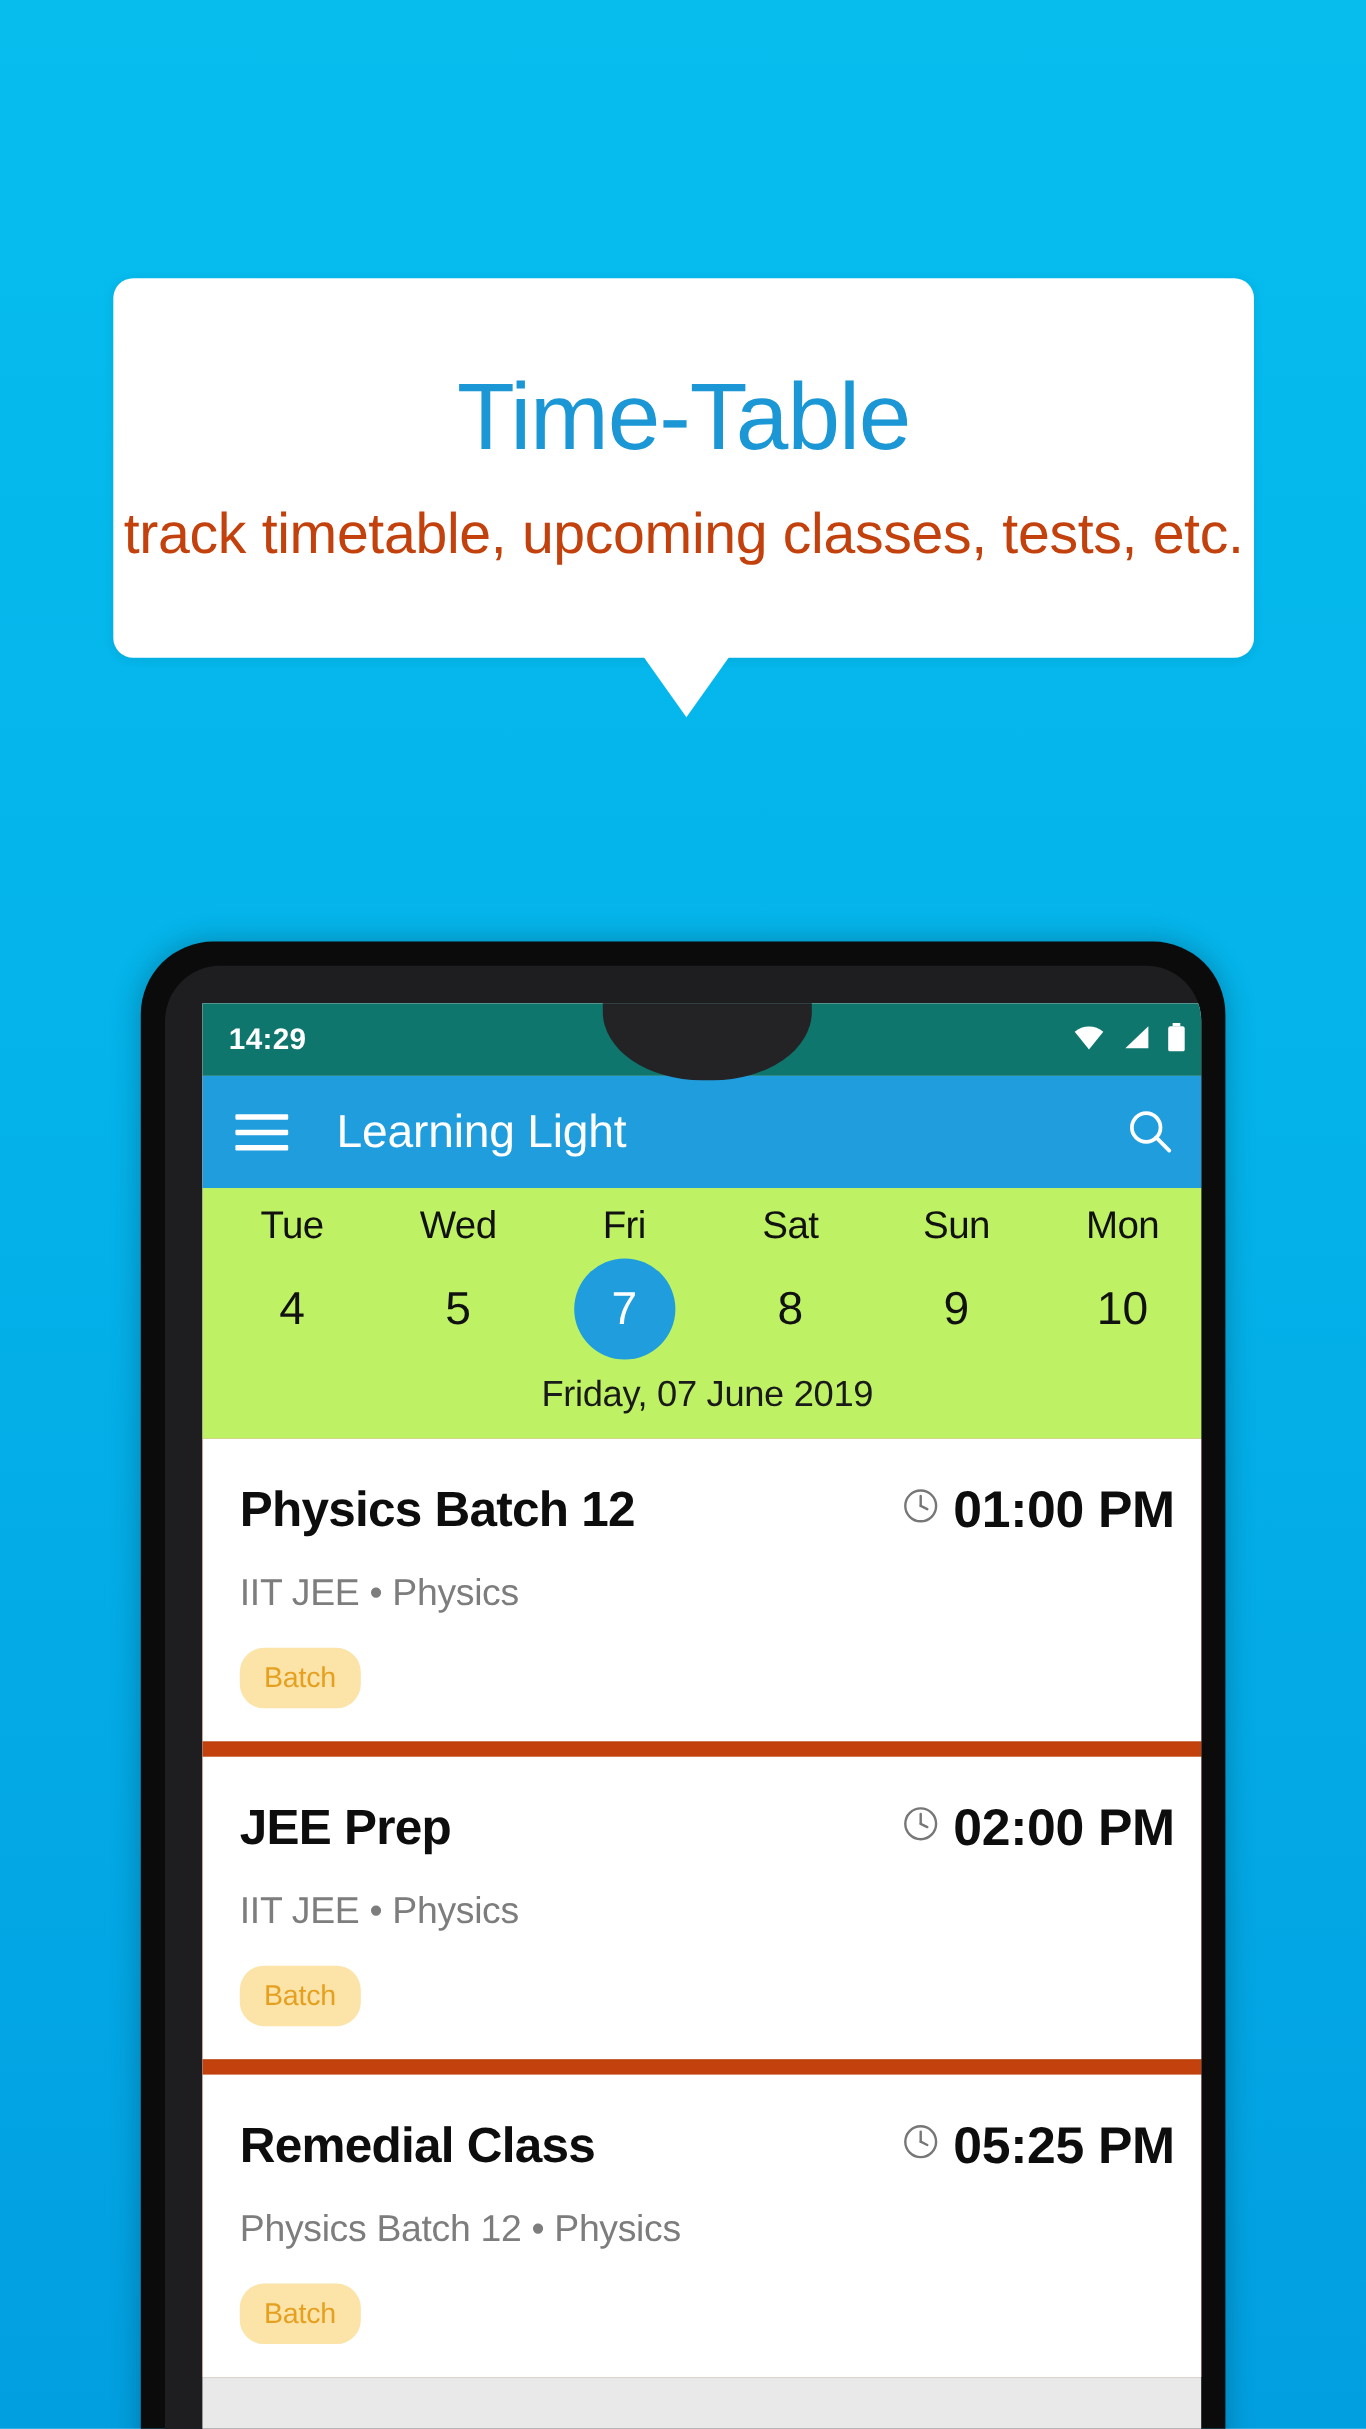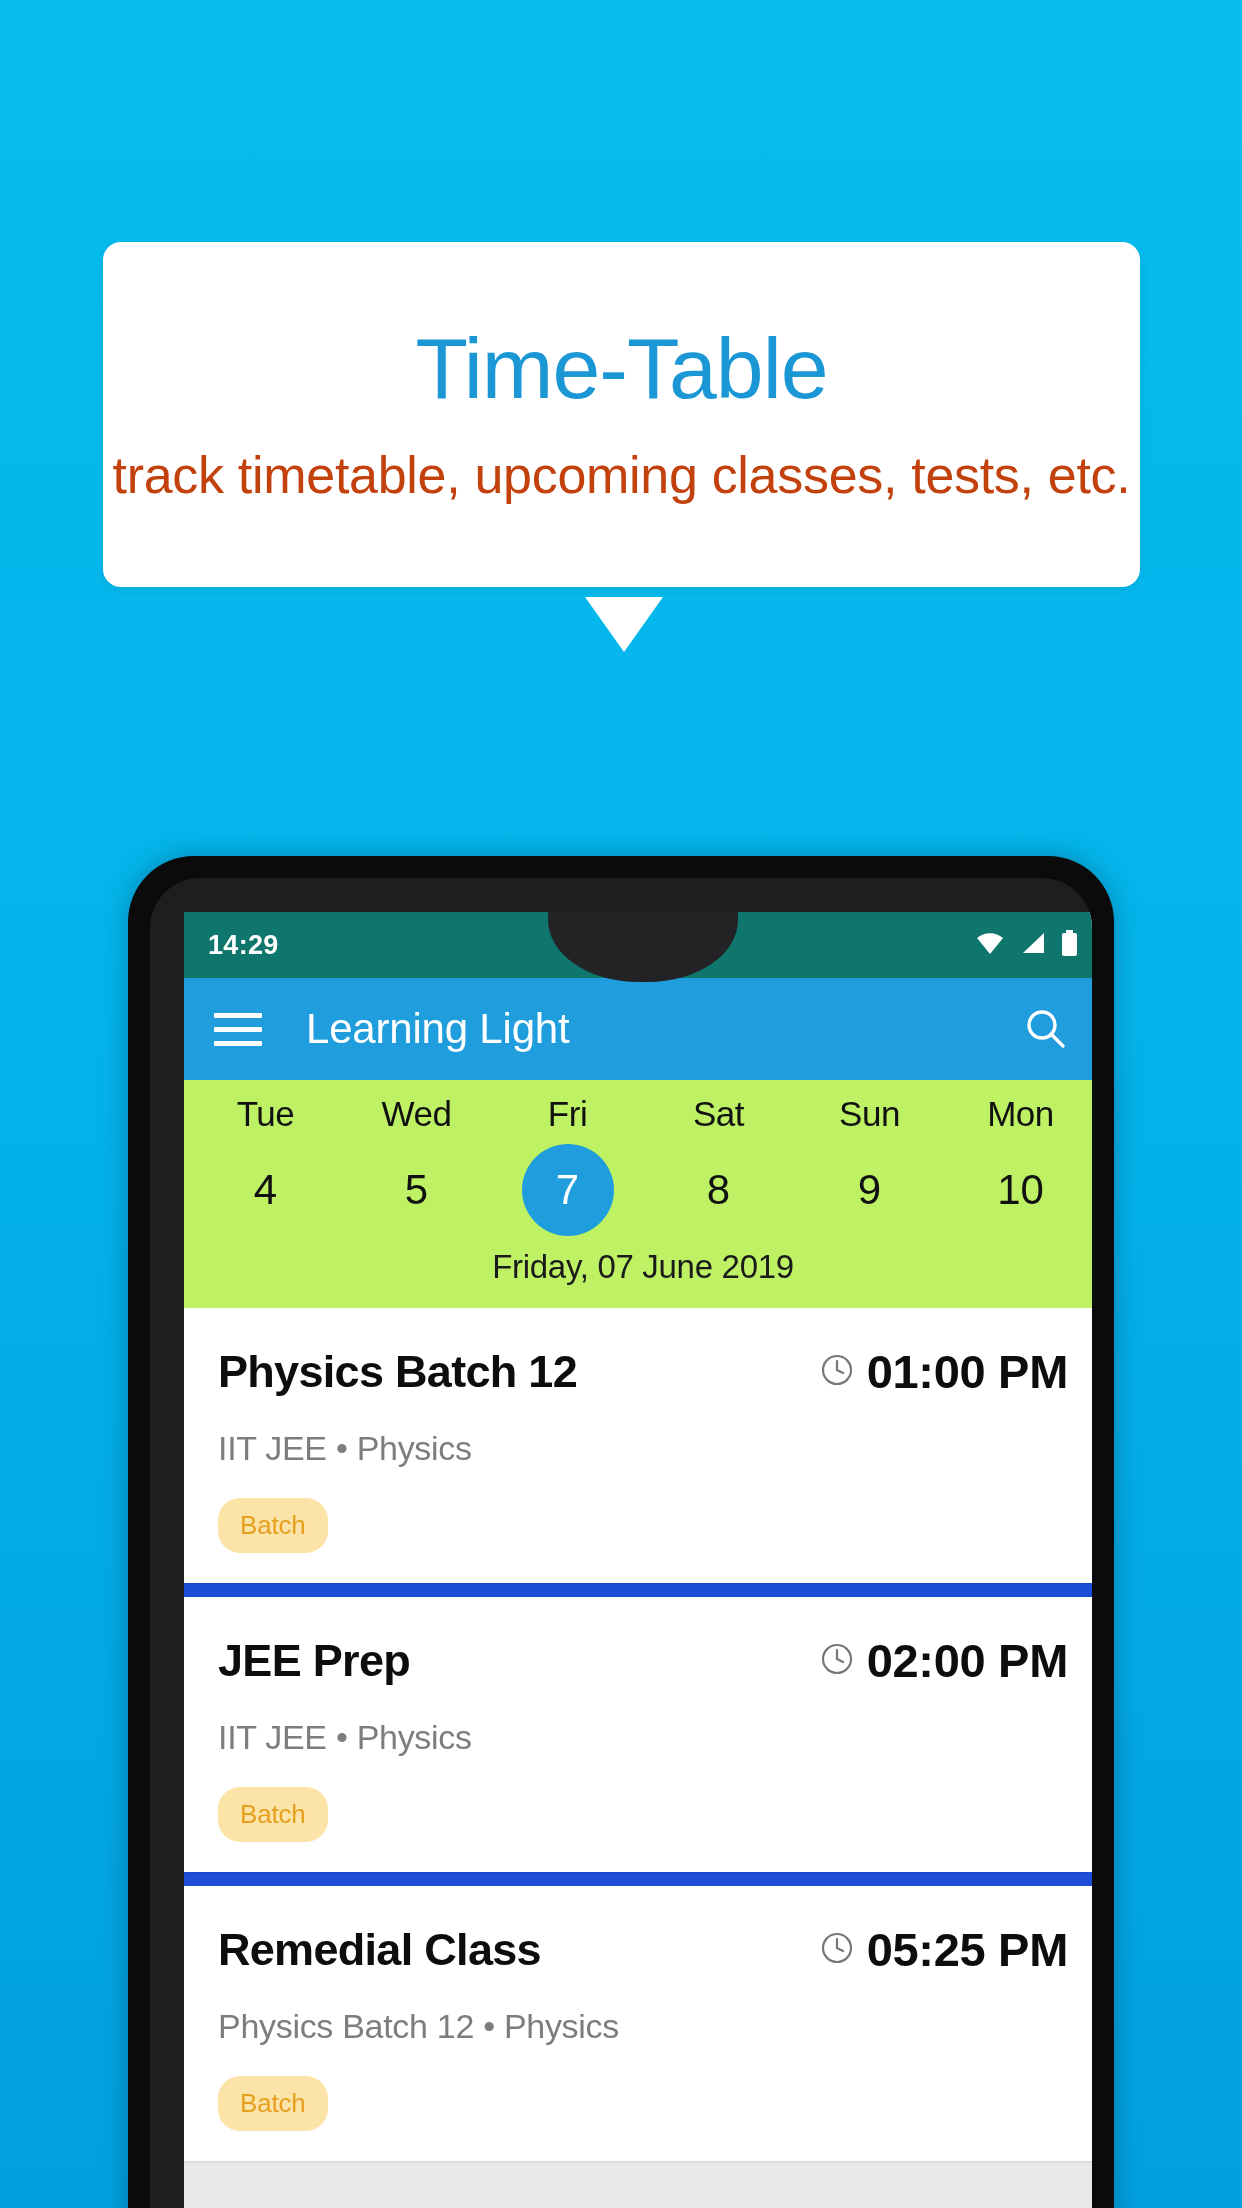--- a/index.html
+++ b/index.html
@@ -6,21 +6,21 @@
   html, body { width:1242px; height:2208px; overflow:hidden; }
   body {
     font-family: "Liberation Sans", sans-serif;
     background: linear-gradient(180deg, #06bdee 0%, #04b3ea 45%, #029fe0 100%);
     position: relative;
   }
 
   
   #callout {
     position:absolute;
-    left:103px; top:242px;
+    left:103px; top:253px;
     width:1037px; height:345px;
     background:#ffffff;
     border-radius:18px;
     box-shadow:0 2px 10px rgba(0,0,0,0.07);
     display:flex; flex-direction:column;
     align-items:center; justify-content:center;
   }
   #callout-title {
     font-size:86px;
     font-weight:400;
@@ -148,21 +148,21 @@
 
   #fulldate {
     text-align:center;
     font-size:33px;
     color:#1a1a1a;
     padding:12px 0 22px;
     letter-spacing:-0.3px;
   }
 
   
-  #classlist { background:#1d4ed8; }
+  #classlist { background:#c2410c; }
   .class-card {
     background:#ffffff;
     margin-bottom:14px;
     padding:36px 34px 30px;
     box-shadow:0 1px 2px rgba(0,0,0,0.10);
     cursor:pointer;
   }
   .cc-row1 { display:flex; align-items:center; }
   .cc-title {
     font-size:45px; font-weight:700; color:#0d0d0d;

